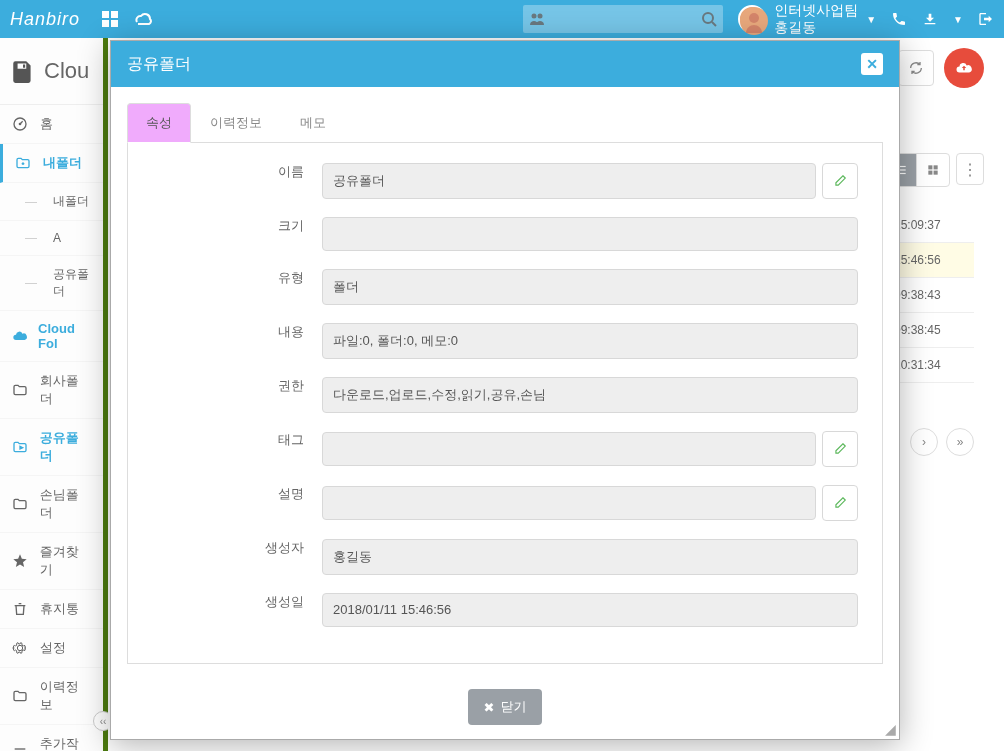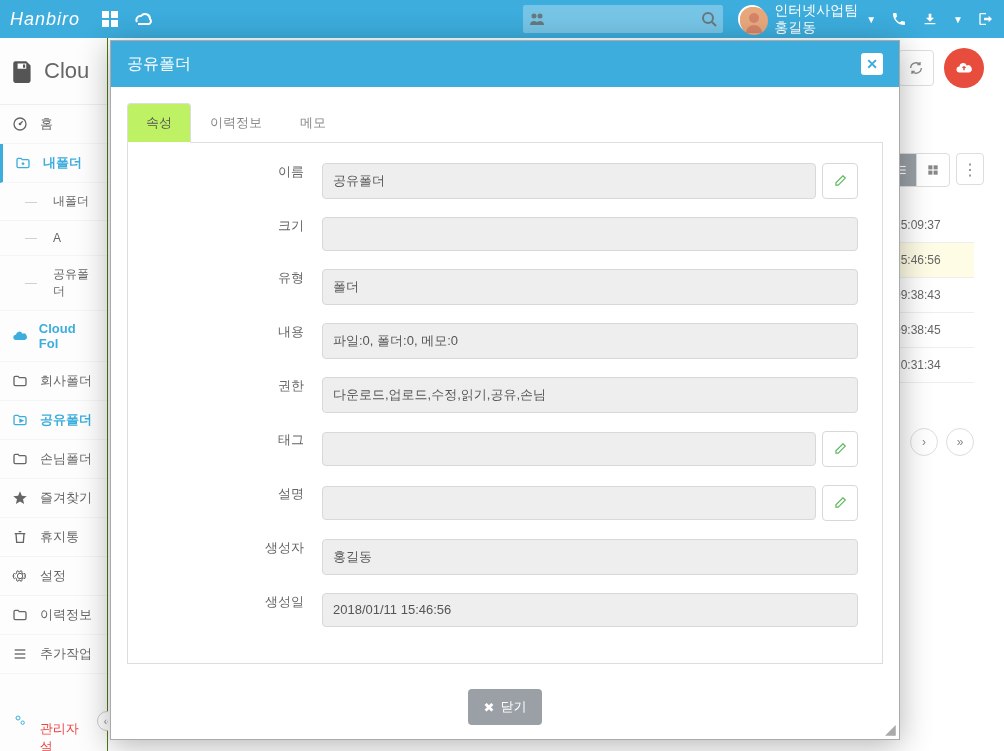--- a/index.html
+++ b/index.html
@@ -26,21 +26,21 @@
     .header-right-icons { display: flex; gap: 15px; margin-left: 15px; align-items: center; }
     
     
     .sidebar {
       position: absolute;
       left: 0;
       top: 38px;
       width: 108px;
       height: calc(100% - 38px);
       background: #fdfdfd;
-      border-right: 1px solid #4d7c0f;
+      border-right: 5px solid #4d7c0f;
     }
     .sidebar-top {
       padding: 20px 10px;
       display: flex;
       align-items: center;
       gap: 8px;
       border-bottom: 1px solid #eee;
     }
     .sidebar-top-icon { font-size: 24px; }
     .sidebar-title { font-size: 22px; color: #666; }
@@ -176,21 +176,21 @@
       color: #888;
       cursor: pointer;
       border: 1px solid transparent;
       border-bottom: none;
       margin-bottom: -1px;
     }
     .tab.active {
       color: #555;
       border-color: #ddd;
       border-bottom: 1px solid #fff;
-      background: #bef264;
+      background: #f0abfc;
       border-radius: 4px 4px 0 0;
     }
     .form-panel {
       border: 1px solid #ddd;
       border-top: none;
       padding: 20px 24px;
     }
     .form-row {
       display: flex;
       align-items: flex-start;

